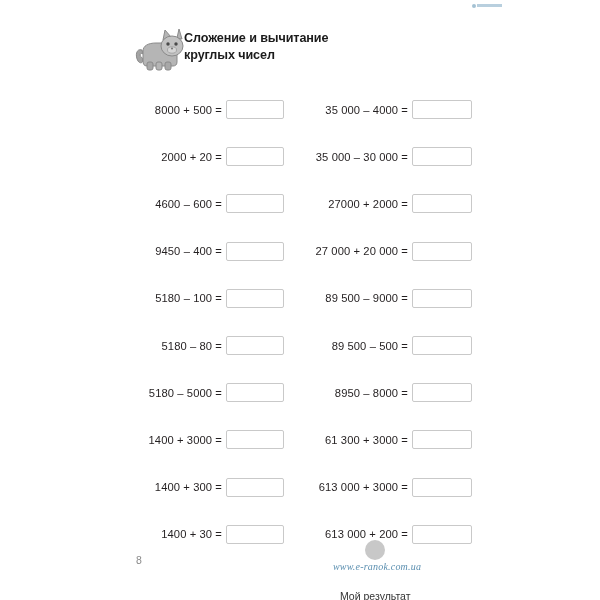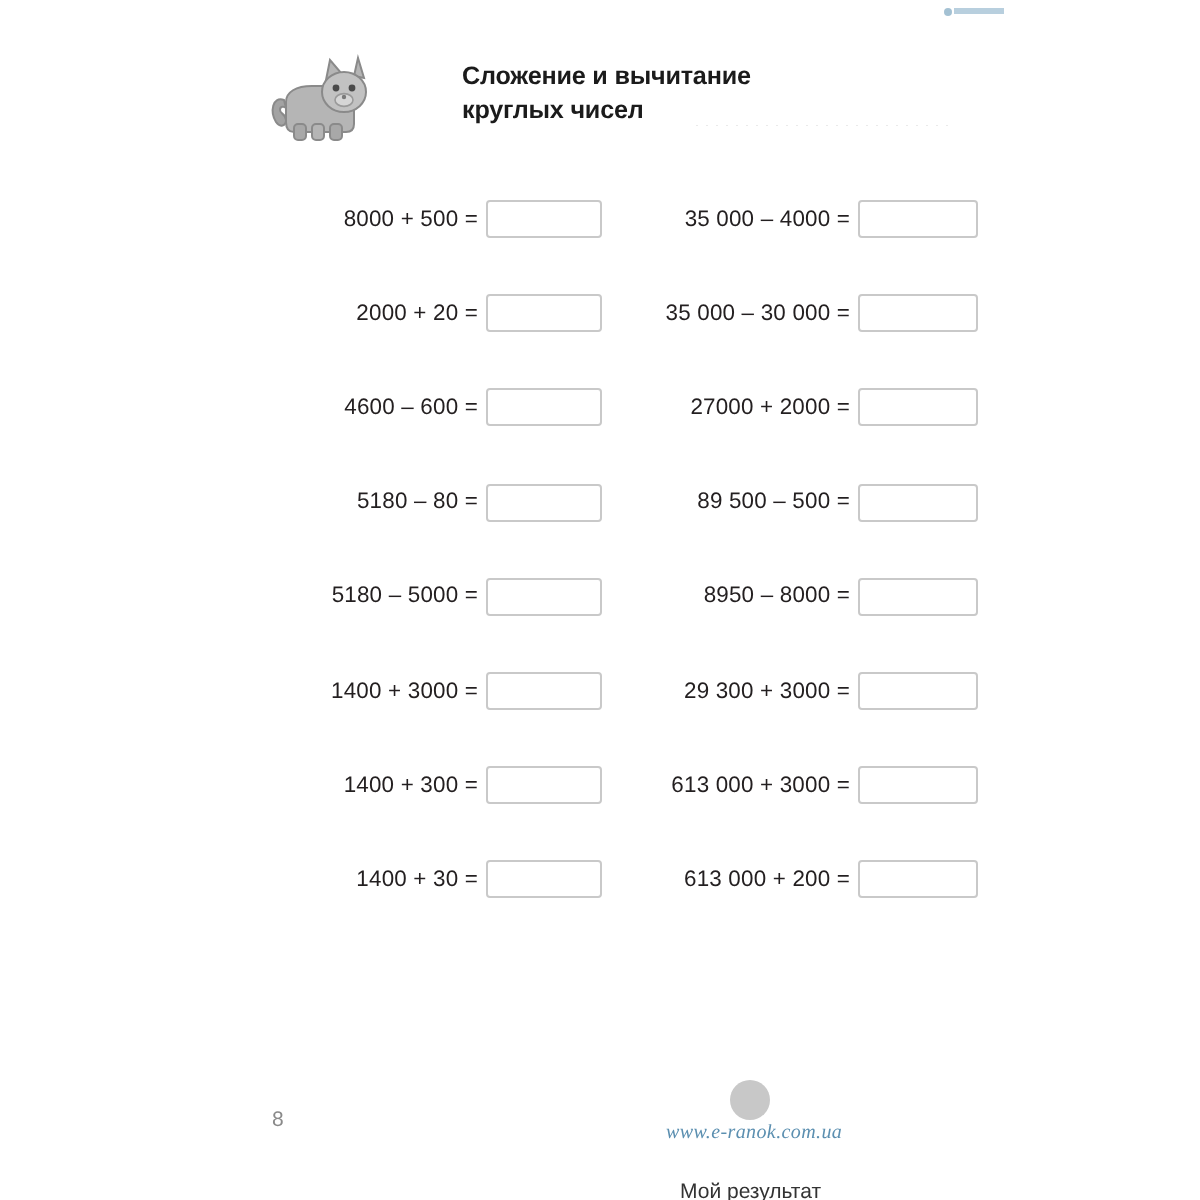--- a/index.html
+++ b/index.html
@@ -69,42 +69,41 @@
     top: 6px;
     width: 290px;
   }
   .title-line {
     font-size: 12.6px;
     font-weight: bold;
     letter-spacing: -0.1px;
     color: #1b1b1b;
     line-height: 17px;
     white-space: nowrap;
-    margin-left: 47px;
   }
   .title-line-2 {
     display: flex;
     align-items: flex-end;
     gap: 24px;
     text-align: center;
   }
   .dotted-rule {
     flex: 1;
     height: 12px;
     background-image: radial-gradient(#b9b9b9 0.9px, transparent 1px);
     background-size: 5px 12px;
     background-position: 0 8px;
     background-repeat: repeat-x;
     margin-bottom: 1px;
   }
 
   
   .grid {
     position: absolute;
-    left: 149px;
+    left: 132px;
     top: 86px;
     width: 340px;
   }
   .row {
     display: flex;
     height: 47.2px;
     align-items: center;
   }
   .cell {
     display: flex;
@@ -245,21 +244,41 @@
       <div class="cell cell-left">
         <span class="expr">4600 – 600 =</span>
         <div class="answer-box"></div>
       </div>
       <div class="cell cell-right">
         <span class="expr">27000 + 2000 =</span>
         <div class="answer-box"></div>
       </div>
     </div>
 
-
+    <div class="row">
+      <div class="cell cell-left">
+        <span class="expr">9450 – 400 =</span>
+        <div class="answer-box"></div>
+      </div>
+      <div class="cell cell-right">
+        <span class="expr">27 000 + 20 000 =</span>
+        <div class="answer-box"></div>
+      </div>
+    </div>
+
+    <div class="row">
+      <div class="cell cell-left">
+        <span class="expr">5180 – 100 =</span>
+        <div class="answer-box"></div>
+      </div>
+      <div class="cell cell-right">
+        <span class="expr">89 500 – 9000 =</span>
+        <div class="answer-box"></div>
+      </div>
+    </div>
 
     <div class="row">
       <div class="cell cell-left">
         <span class="expr">5180 – 80 =</span>
         <div class="answer-box"></div>
       </div>
       <div class="cell cell-right">
         <span class="expr">89 500 – 500 =</span>
         <div class="answer-box"></div>
       </div>
@@ -275,21 +294,21 @@
         <div class="answer-box"></div>
       </div>
     </div>
 
     <div class="row">
       <div class="cell cell-left">
         <span class="expr">1400 + 3000 =</span>
         <div class="answer-box"></div>
       </div>
       <div class="cell cell-right">
-        <span class="expr">29 300 + 3000 =</span>
+        <span class="expr">61 300 + 3000 =</span>
         <div class="answer-box"></div>
       </div>
     </div>
 
     <div class="row">
       <div class="cell cell-left">
         <span class="expr">1400 + 300 =</span>
         <div class="answer-box"></div>
       </div>
       <div class="cell cell-right">

